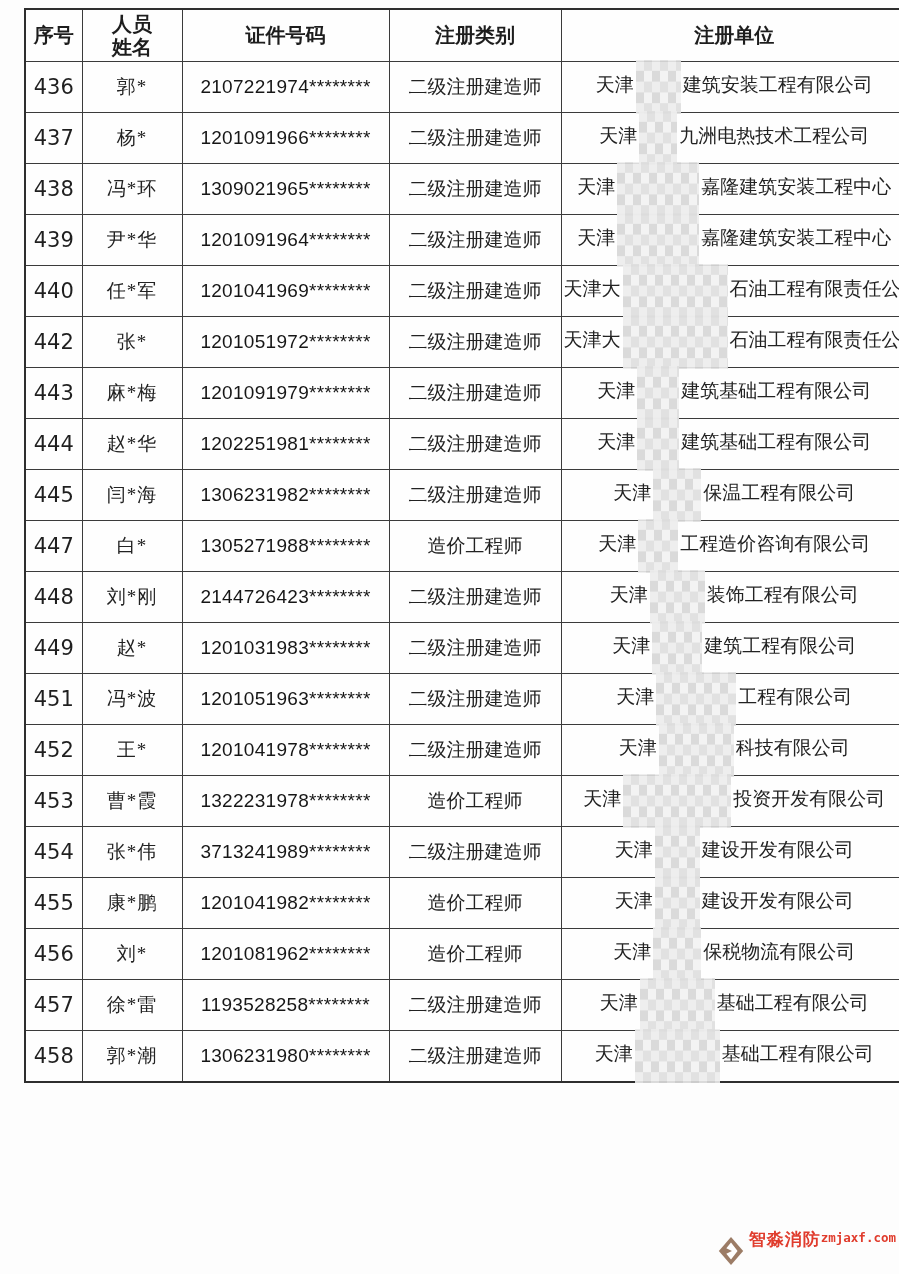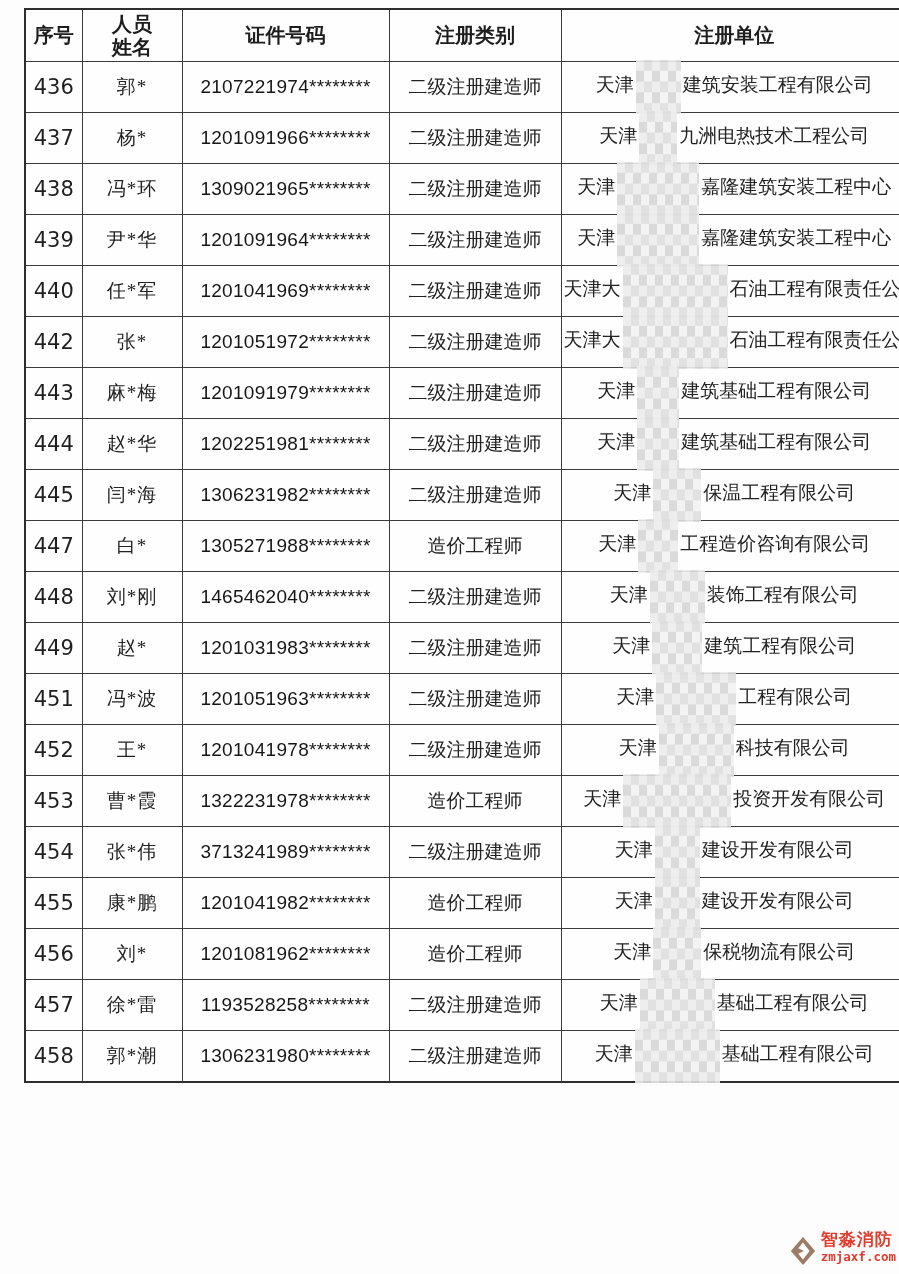--- a/index.html
+++ b/index.html
@@ -65,21 +65,21 @@
     opacity: 0.9;
   }
   .watermark {
     position: absolute;
     right: 3px; bottom: 6px;
     display: flex;
     align-items: flex-start;
     gap: 3px;
   }
   .wm-logo { width: 30px; height: 34px; margin-top: 3px; }
-  .wm-text { display: flex; flex-direction: column; line-height: 1.1; }
+  .wm-text { display: flex; flex-direction: row; line-height: 1.1; }
   .wm-brand {
     font-size: 17px;
     font-weight: bold;
     color: var(--wm-color, #e03c2d);
     letter-spacing: 1px;
   }
   .wm-url {
     font-family: "DejaVu Sans Mono", "Liberation Mono", monospace;
     font-size: 12.5px;
     font-weight: bold;
@@ -174,21 +174,21 @@
       <tr>
         <td class="cell-no">447</td>
         <td class="cell-name">白*</td>
         <td class="cell-id">1305271988********</td>
         <td class="cell-cat">造价工程师</td>
         <td class="cell-unit"><span>天津</span><span class="censored" style="width: 40px;"></span><span>工程造价咨询有限公司</span></td>
       </tr>
       <tr>
         <td class="cell-no">448</td>
         <td class="cell-name">刘*刚</td>
-        <td class="cell-id">1465462040********</td>
+        <td class="cell-id">2144726423********</td>
         <td class="cell-cat">二级注册建造师</td>
         <td class="cell-unit"><span>天津</span><span class="censored" style="width: 55px;"></span><span>装饰工程有限公司</span></td>
       </tr>
       <tr>
         <td class="cell-no">449</td>
         <td class="cell-name">赵*</td>
         <td class="cell-id">1201031983********</td>
         <td class="cell-cat">二级注册建造师</td>
         <td class="cell-unit"><span>天津</span><span class="censored" style="width: 50px;"></span><span>建筑工程有限公司</span></td>
       </tr>

